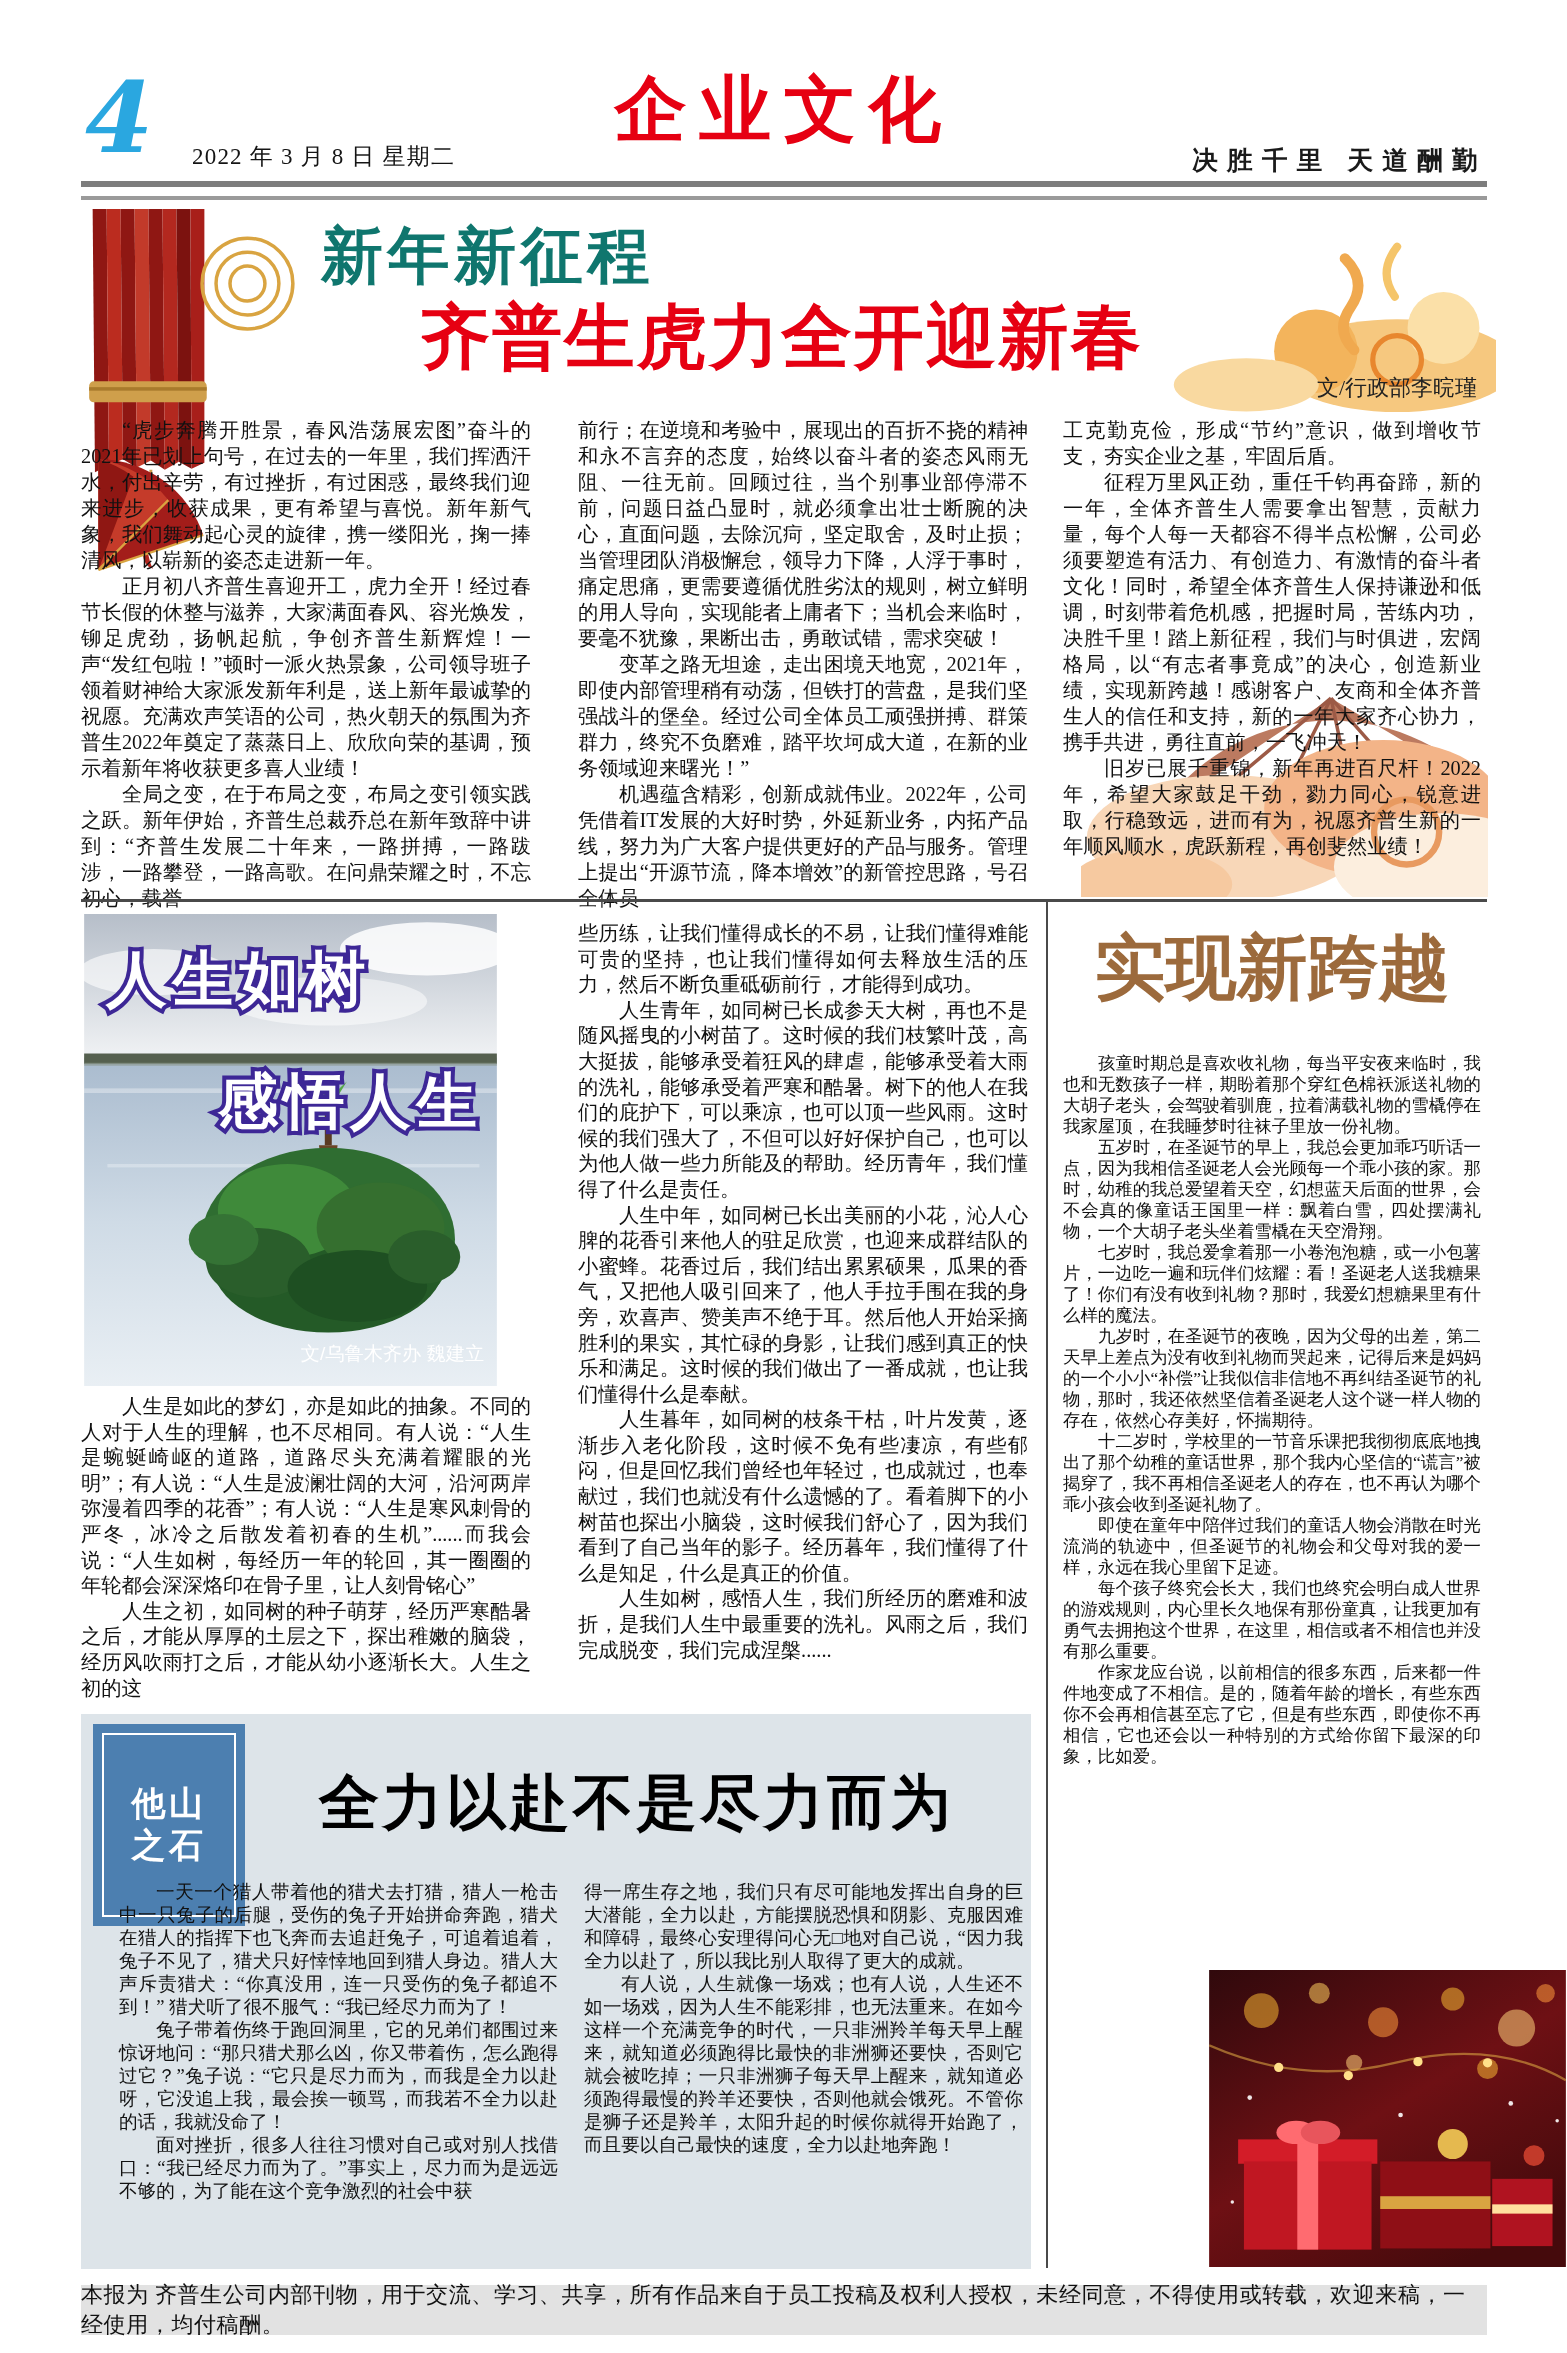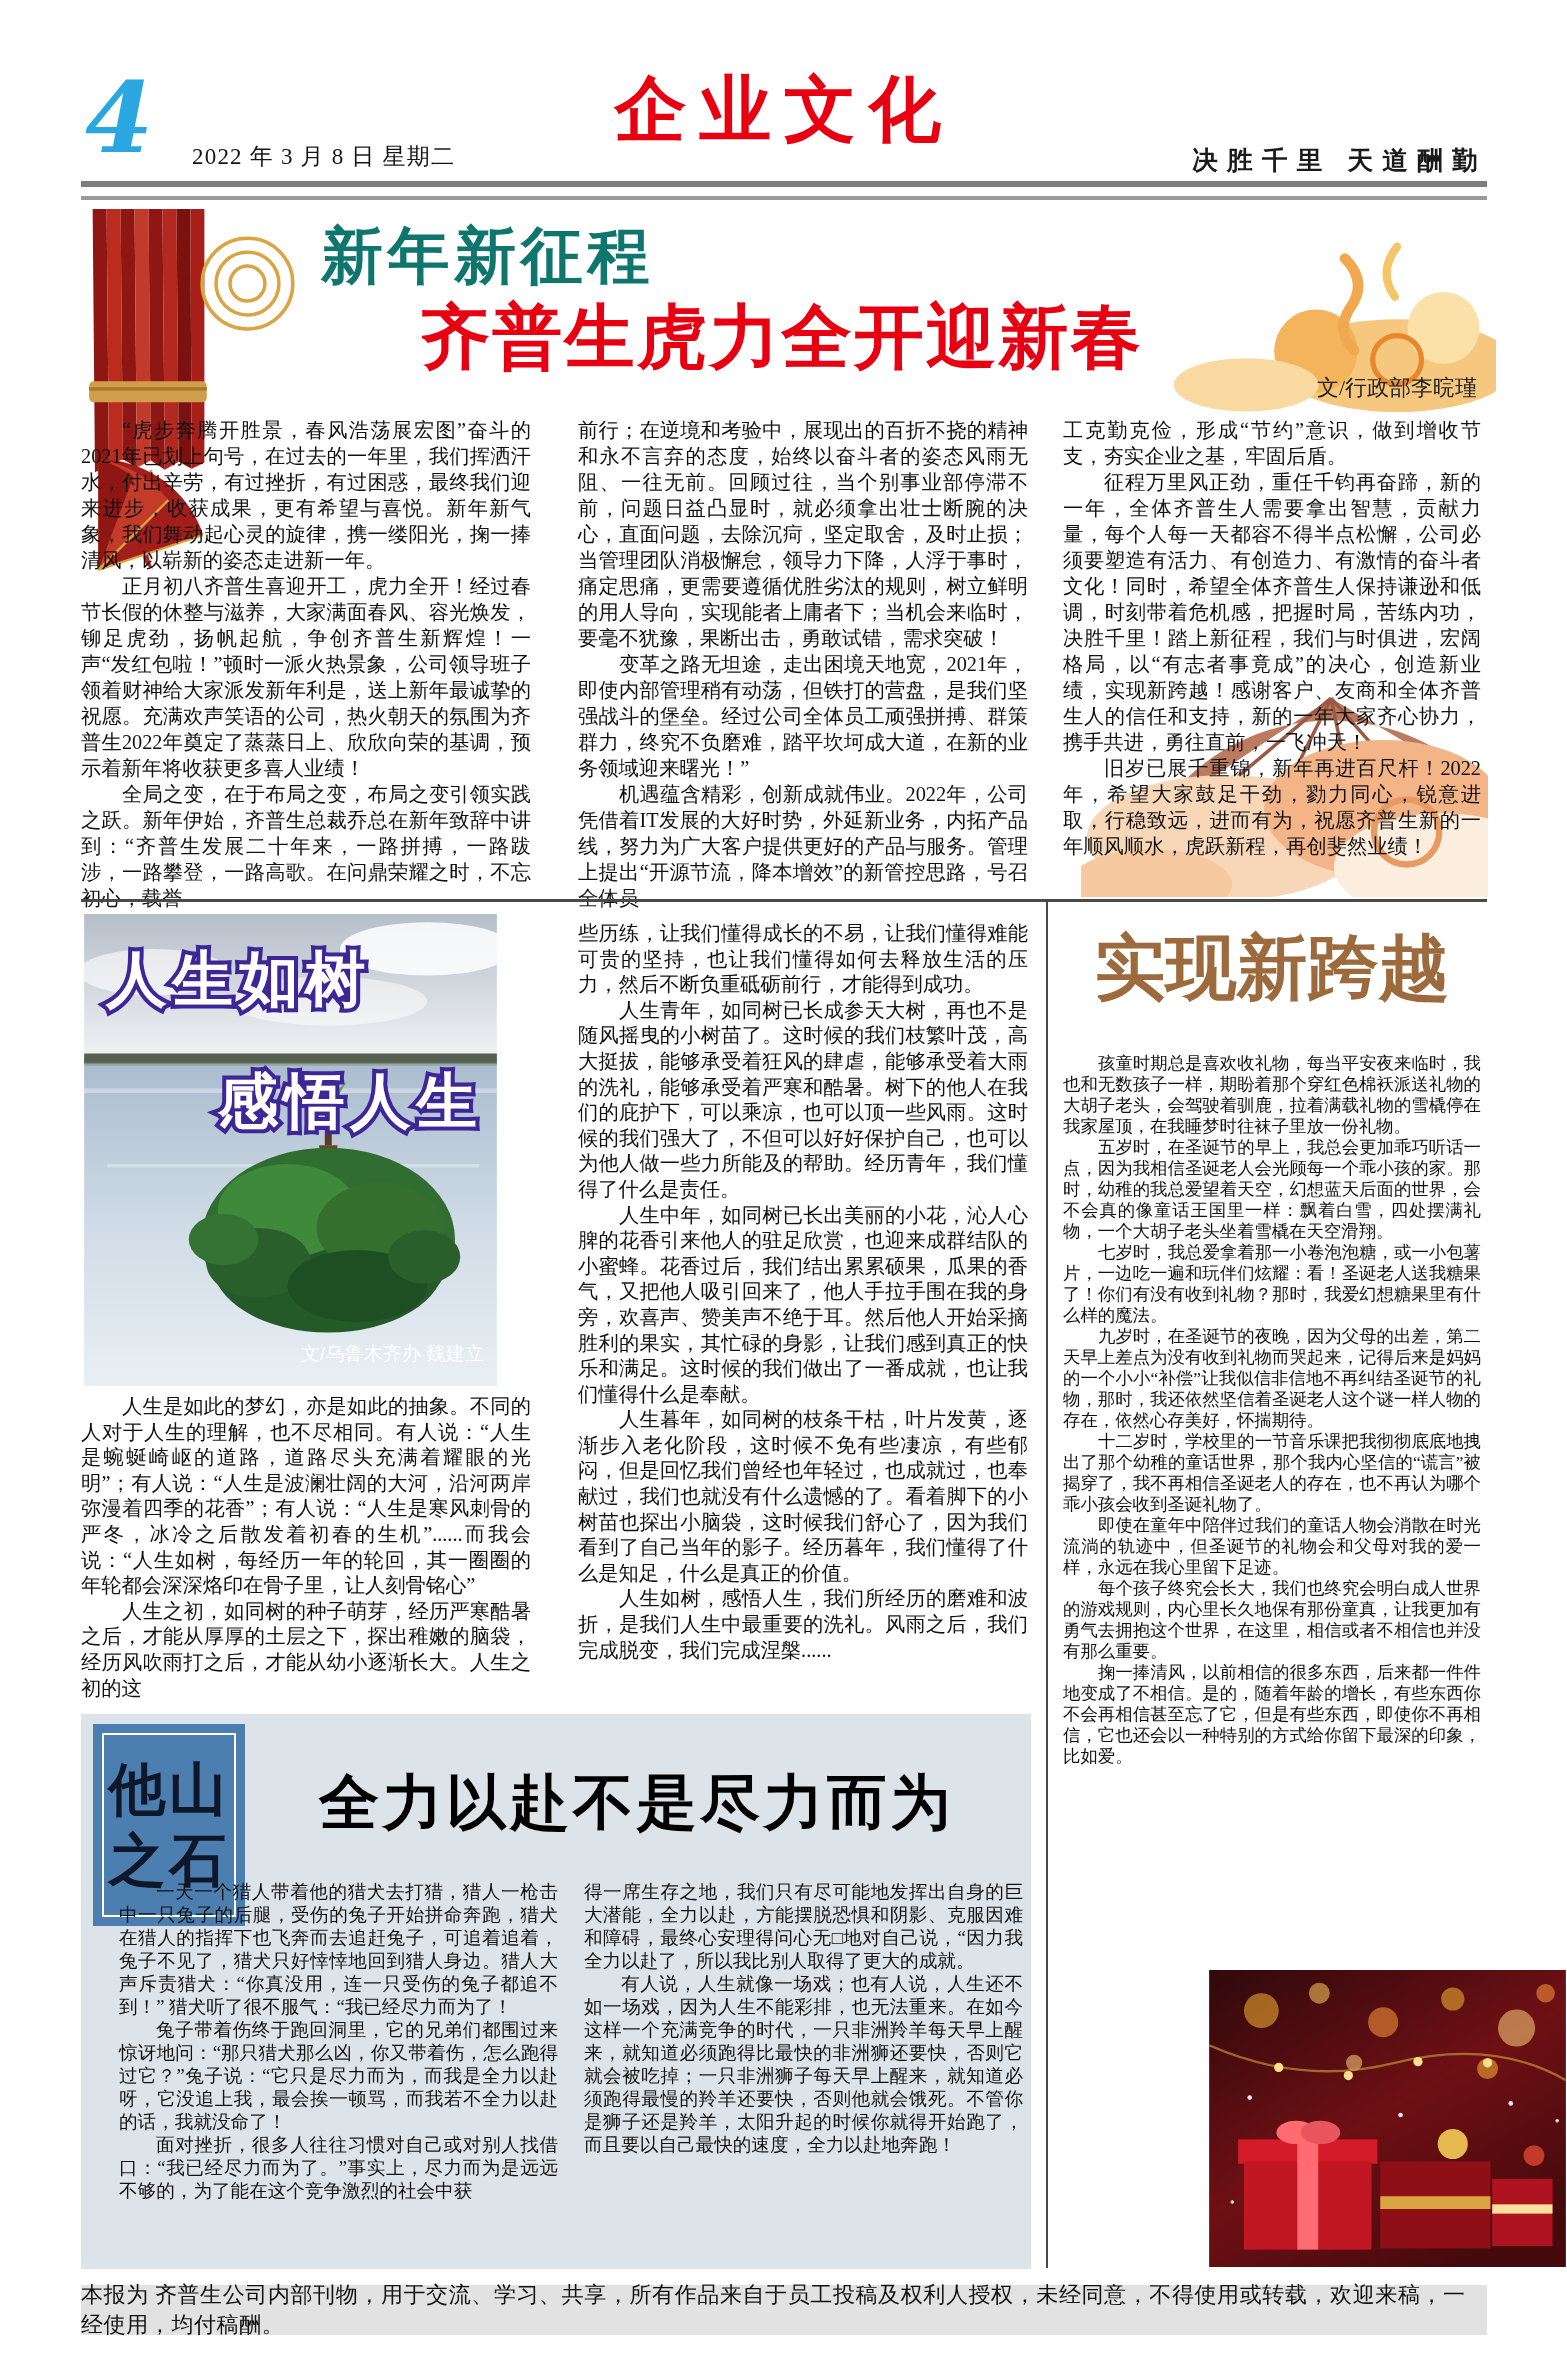--- a/index.html
+++ b/index.html
@@ -36,21 +36,21 @@
   .a3-title{left:1063px;top:925px;width:418px;text-align:center;font-size:71px;font-weight:900;
             color:#9c6a3c;font-family:"Liberation Sans","DejaVu Sans",sans-serif;line-height:1.2;z-index:2;}
   .a3-text{left:1063px;top:1053px;width:418px;z-index:2;}
   .a3-text p{margin:0;font-size:17.4px;line-height:21px;text-align:justify;text-indent:35px;}
   .gift-fig{left:1209px;top:1970px;width:357px;height:297px;z-index:2;}
   
   .a4-box{left:81px;top:1714px;width:950px;height:555px;background:#dde4e9;z-index:1;}
   .a4-badge{left:93px;top:1724px;width:152px;height:202px;background:#4c7fb0;box-sizing:border-box;padding:9.3px;z-index:2;}
   .a4-badge-inner{width:100%;height:100%;border:2.9px solid #fff;box-sizing:border-box;display:flex;
                   flex-direction:column;align-items:center;justify-content:center;}
-  .a4-badge-inner div{color:#0f172a;font-size:57px;font-weight:bold;line-height:1.25;letter-spacing:3.5px;}
+  .a4-badge-inner div{color:#ffffff;font-size:34px;font-weight:bold;line-height:1.25;letter-spacing:3.5px;}
   .a4-title{left:250px;top:1767px;width:773px;text-align:center;font-size:60px;font-weight:900;
             color:#000;letter-spacing:3.5px;z-index:2;line-height:1.2;}
   .a4c1{left:119px;top:1880px;width:439px;z-index:2;}
   .a4c2{left:584px;top:1880px;width:439px;z-index:2;}
   .a4c1 p,.a4c2 p{margin:0;font-size:18.6px;line-height:23px;text-align:justify;text-indent:37px;}
   .a4c1 p.cont,.a4c2 p.cont{text-indent:0;}
   
   .footer-bar{left:81px;top:2285px;width:1406px;height:50px;background:#e2e2e2;z-index:2;
               display:flex;align-items:center;justify-content:center;}
   .footer-bar div{font-size:22px;color:#111;letter-spacing:0.6px;}
@@ -202,21 +202,21 @@
 
   <div class="abs a3-title">实现新跨越</div>
   <div class="abs a3-text">
     <p>孩童时期总是喜欢收礼物，每当平安夜来临时，我也和无数孩子一样，期盼着那个穿红色棉袄派送礼物的大胡子老头，会驾驶着驯鹿，拉着满载礼物的雪橇停在我家屋顶，在我睡梦时往袜子里放一份礼物。</p>
     <p>五岁时，在圣诞节的早上，我总会更加乖巧听话一点，因为我相信圣诞老人会光顾每一个乖小孩的家。那时，幼稚的我总爱望着天空，幻想蓝天后面的世界，会不会真的像童话王国里一样：飘着白雪，四处摆满礼物，一个大胡子老头坐着雪橇在天空滑翔。</p>
     <p>七岁时，我总爱拿着那一小卷泡泡糖，或一小包薯片，一边吃一遍和玩伴们炫耀：看！圣诞老人送我糖果了！你们有没有收到礼物？那时，我爱幻想糖果里有什么样的魔法。</p>
     <p>九岁时，在圣诞节的夜晚，因为父母的出差，第二天早上差点为没有收到礼物而哭起来，记得后来是妈妈的一个小小“补偿”让我似信非信地不再纠结圣诞节的礼物，那时，我还依然坚信着圣诞老人这个谜一样人物的存在，依然心存美好，怀揣期待。</p>
     <p>十二岁时，学校里的一节音乐课把我彻彻底底地拽出了那个幼稚的童话世界，那个我内心坚信的“谎言”被揭穿了，我不再相信圣诞老人的存在，也不再认为哪个乖小孩会收到圣诞礼物了。</p>
     <p>即使在童年中陪伴过我们的童话人物会消散在时光流淌的轨迹中，但圣诞节的礼物会和父母对我的爱一样，永远在我心里留下足迹。</p>
     <p>每个孩子终究会长大，我们也终究会明白成人世界的游戏规则，内心里长久地保有那份童真，让我更加有勇气去拥抱这个世界，在这里，相信或者不相信也并没有那么重要。</p>
-    <p>掬一捧清风，以前相信的很多东西，后来都一件件地变成了不相信。是的，随着年龄的增长，有些东西你不会再相信甚至忘了它，但是有些东西，即使你不再相信，它也还会以一种特别的方式给你留下最深的印象，比如爱。</p>
+    <p>作家龙应台说，以前相信的很多东西，后来都一件件地变成了不相信。是的，随着年龄的增长，有些东西你不会再相信甚至忘了它，但是有些东西，即使你不再相信，它也还会以一种特别的方式给你留下最深的印象，比如爱。</p>
   </div>
 
   <svg class="abs gift-fig" viewBox="0 0 615 512">
     <defs>
       <linearGradient id="gbg" x1="0" y1="0" x2="0.7" y2="1">
         <stop offset="0" stop-color="#30090c"></stop>
           <stop offset="0.55" stop-color="#6e1014"></stop>
           <stop offset="1" stop-color="#450a0c"></stop>
       </linearGradient>
     </defs>

